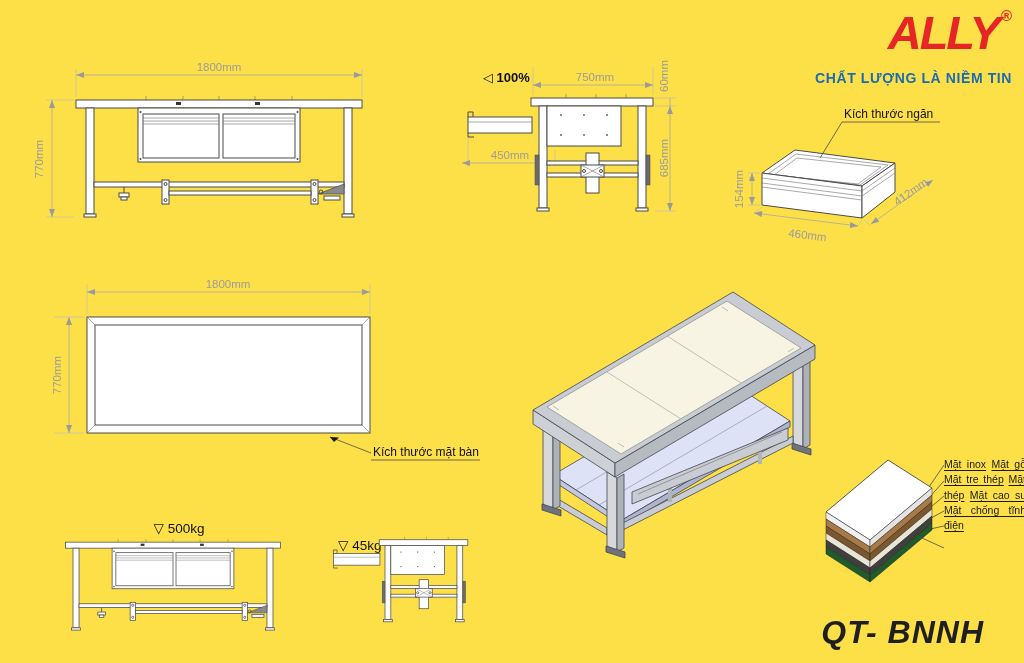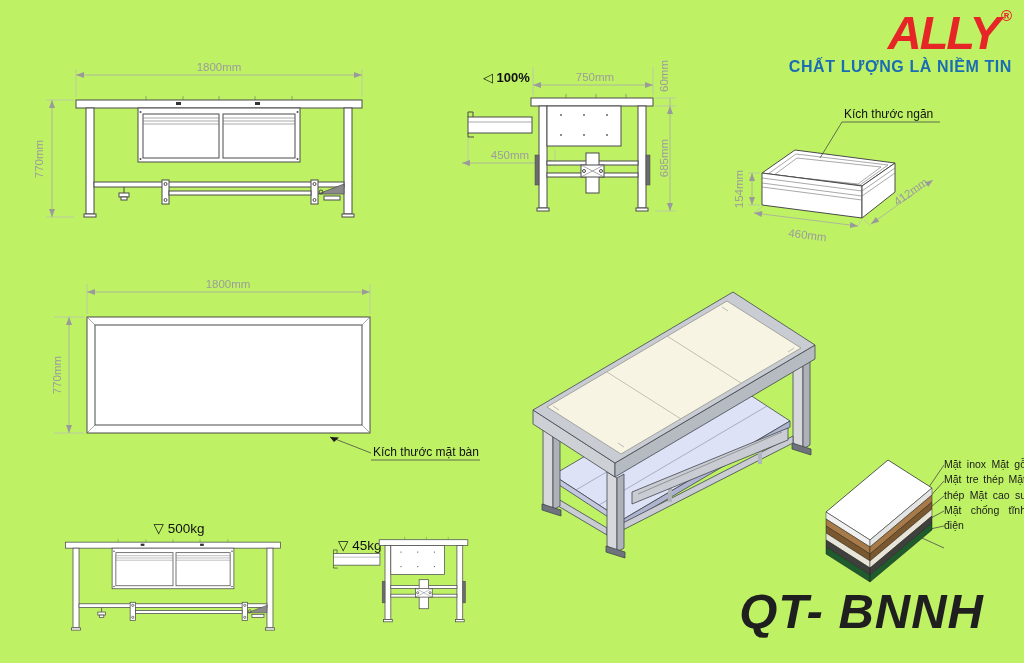--- a/index.html
+++ b/index.html
@@ -1,30 +1,30 @@
 <!DOCTYPE html>
 <html><head>
 <meta charset="utf-8">
 <style>
   html,body{margin:0;padding:0;background:#fff;}
-  .page{position:relative;width:1024px;height:663px;background:#bef264;overflow:hidden;
+  .page{position:relative;width:1024px;height:663px;background:#fde047;overflow:hidden;
         font-family:"Liberation Sans","DejaVu Sans",sans-serif;}
   .abs{position:absolute;}
   
   .logo{position:absolute;top:8px;right:12px;text-align:right;line-height:1;}
   .ally{font-size:47px;font-weight:bold;font-style:italic;color:#e62527;letter-spacing:-2px;}
   .reg{font-size:15px;font-weight:bold;color:#e62527;vertical-align:28px;font-style:normal;margin-left:2px;}
-  .tagline{margin-top:3px;color:#1a6cb5;font-weight:bold;font-size:16px;letter-spacing:.6px;}
-  
-  .pcode{position:absolute;right:40px;bottom:24px;font-size:49px;font-weight:bold;font-style:italic;
+  .tagline{margin-top:15px;color:#1a6cb5;font-weight:bold;font-size:14px;letter-spacing:.6px;}
+  
+  .pcode{position:absolute;right:40px;bottom:12px;font-size:32px;font-weight:bold;font-style:italic;
          color:#1f1f1f;letter-spacing:1px;}
   
   .layer-labels{position:absolute;left:944px;top:457px;width:82px;font-size:10.5px;line-height:15.3px;
                 color:#1a1a1a;text-align:justify;}
-  .layer-labels span{text-underline-offset:2px;}
+  .layer-labels span{text-decoration:underline;text-underline-offset:2px;}
   
   svg{position:absolute;overflow:visible;}
   .oln{fill:#ffffff;stroke:#4a4a4a;stroke-width:1;}
   .ln{stroke:#4a4a4a;stroke-width:1;fill:none;}
   .thin{stroke:#6f6f6f;stroke-width:.6;fill:none;}
   .dim{stroke:#a8a8a8;stroke-width:.8;fill:none;}
   .ext{stroke:#bdbdbd;stroke-width:.7;fill:none;}
   .dtxt{fill:#9c9c9c;font-size:11.5px;font-family:"Liberation Sans","DejaVu Sans",sans-serif;}
   .btxt{fill:#111;font-size:12px;font-family:"Liberation Sans","DejaVu Sans",sans-serif;}
   .ldr{stroke:#4a4a4a;stroke-width:.8;fill:none;}

